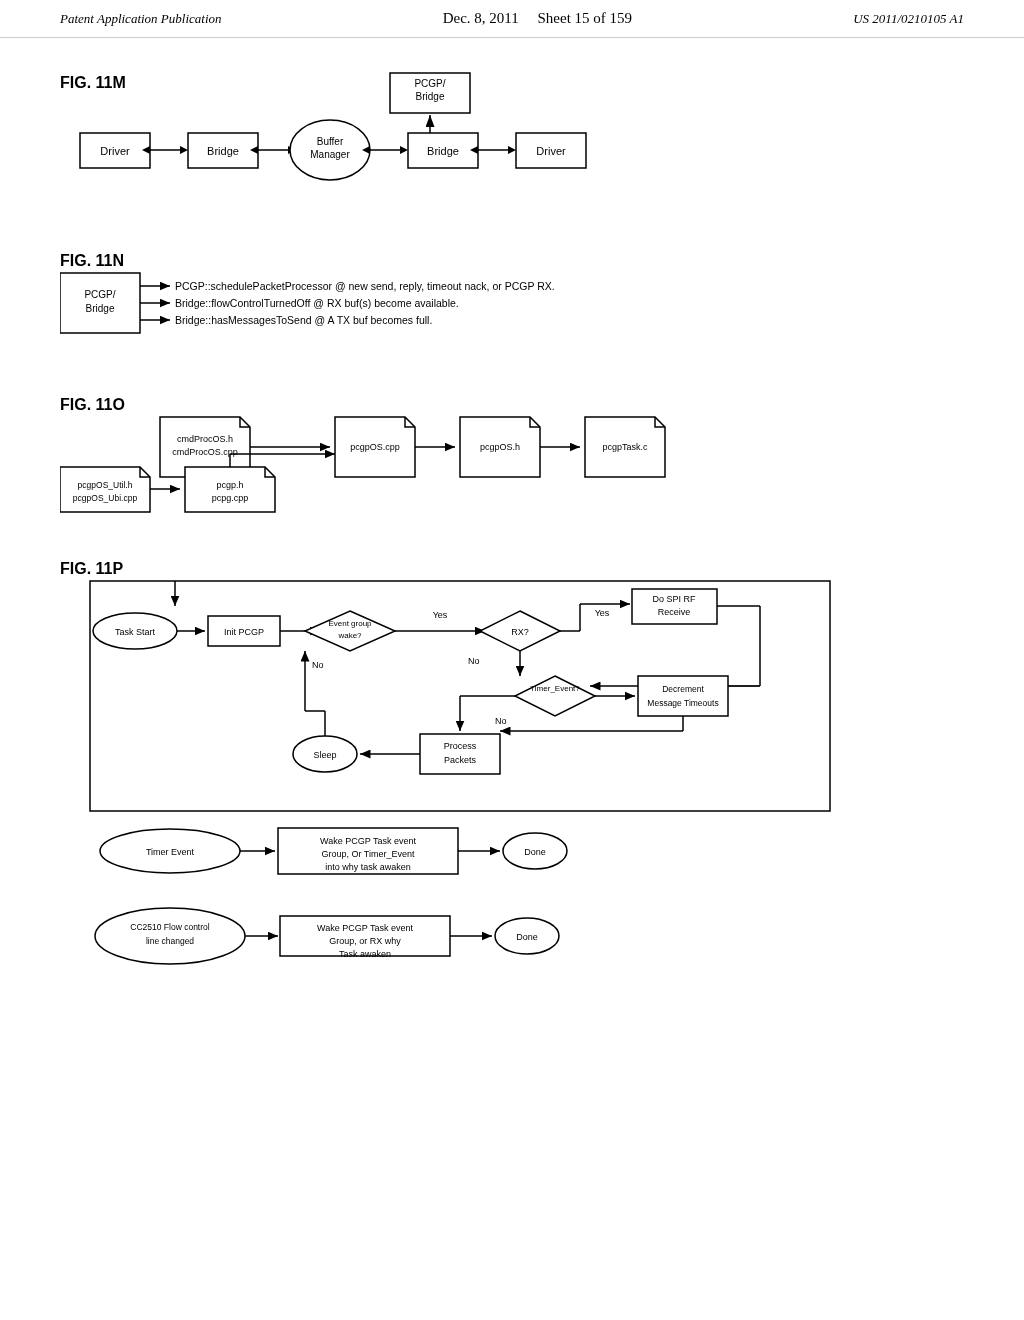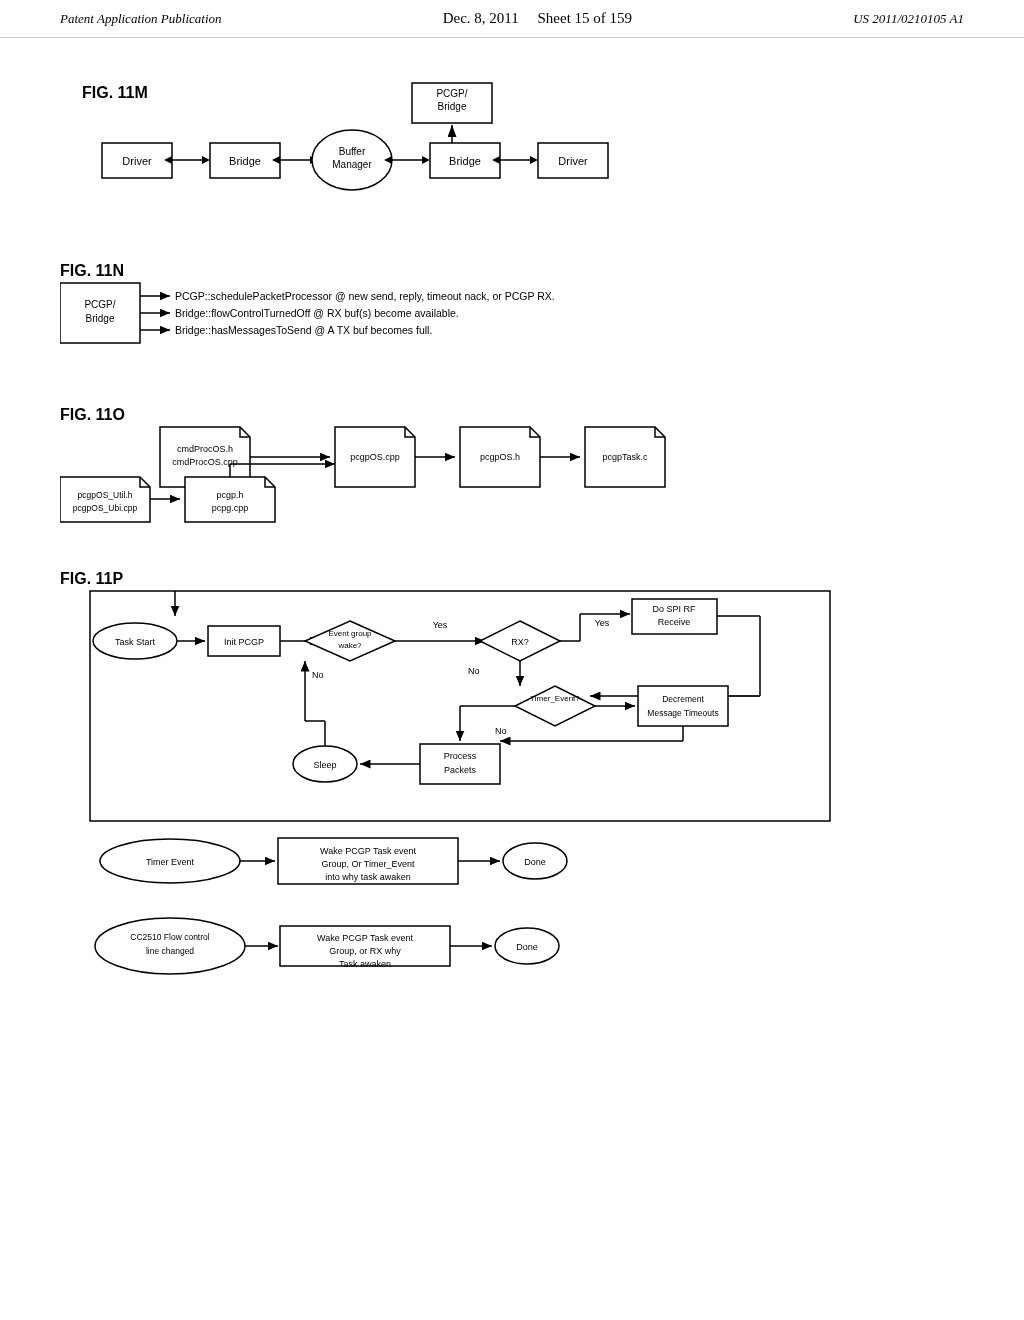--- a/index.html
+++ b/index.html
@@ -30,25 +30,24 @@
     }
 
     
     .content {
       padding: 20px 60px;
       position: relative;
     }
 
     
     .fig11m {
-      margin-top: 20px;
+      margin-top: 10px;
       margin-bottom: 20px;
       position: relative;
       height: 160px;
-      text-align: center;
     }
 
     
     .fig11n {
       margin-bottom: 30px;
       position: relative;
     }
 
     
     .fig11o {

